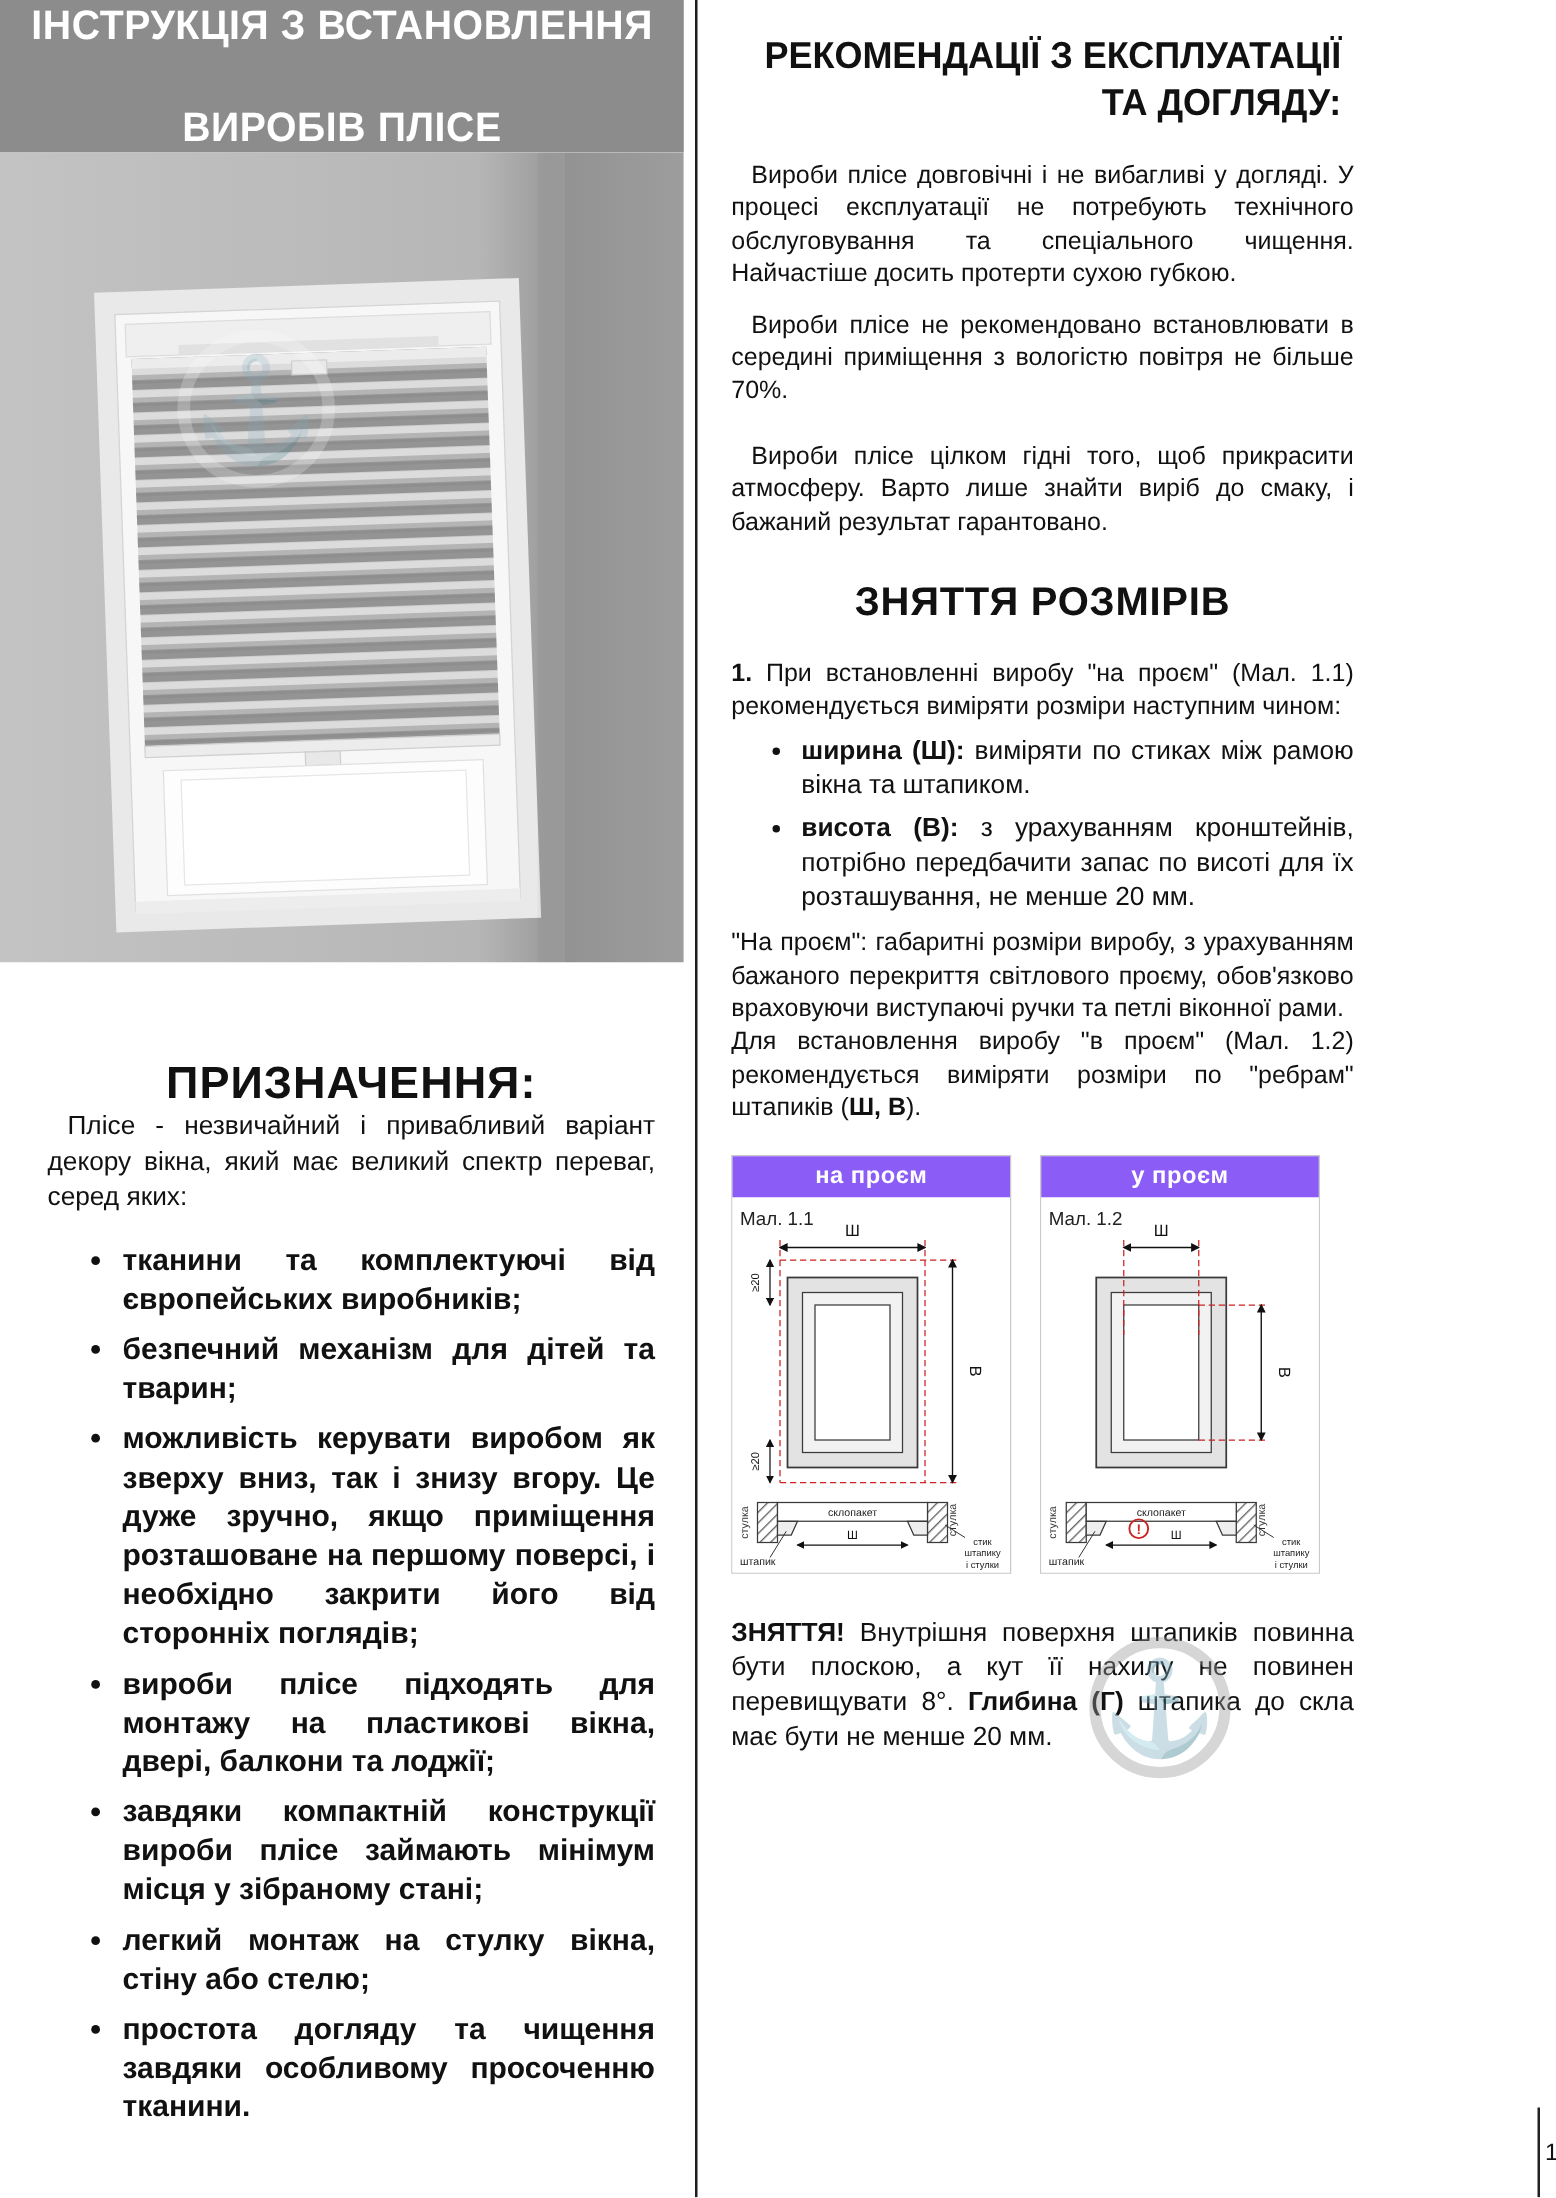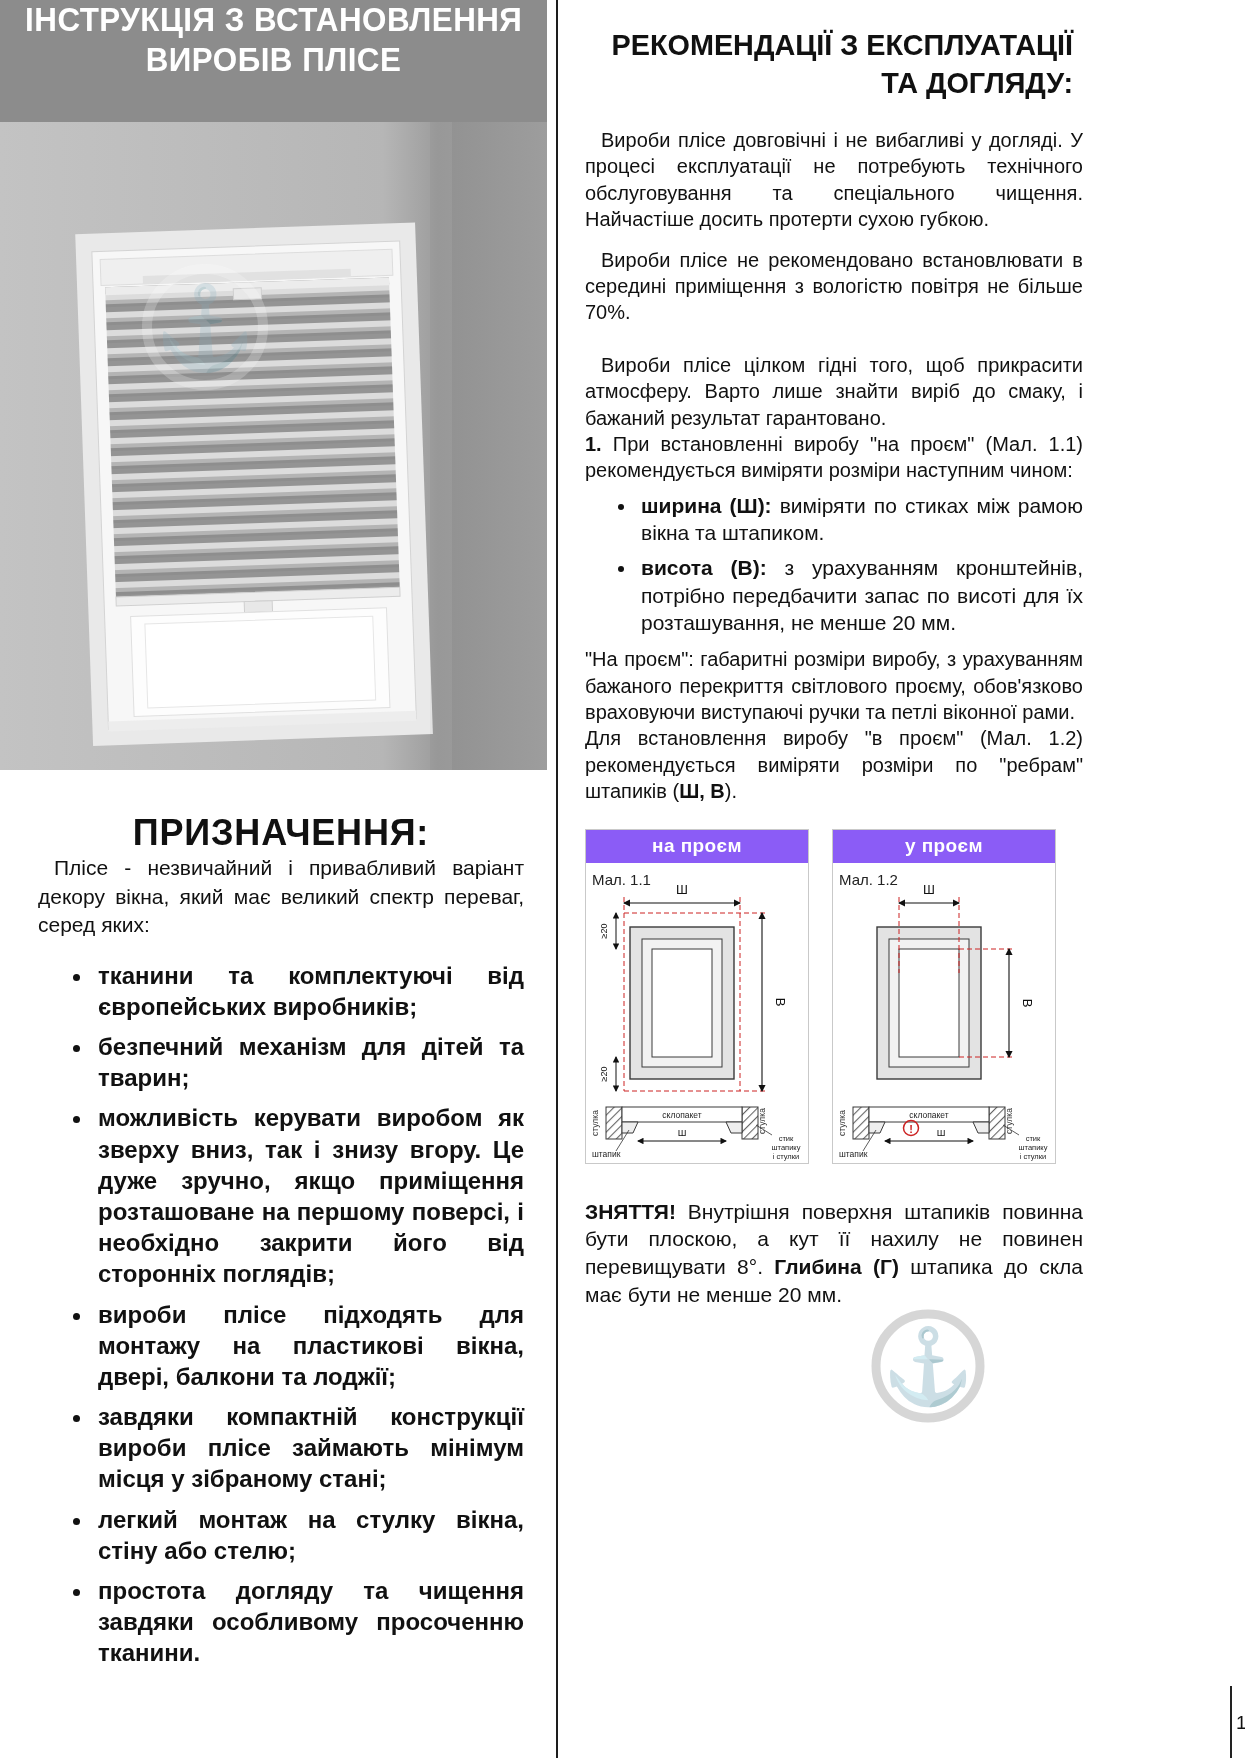--- a/index.html
+++ b/index.html
@@ -5,30 +5,30 @@
   * { margin:0; padding:0; box-sizing:border-box; }
   html,body { background:#ffffff; }
   body { font-family:"Liberation Sans", sans-serif; color:#111; }
 
   .sheet { position:relative; width:1245px; height:1758px; background:#fff; overflow:hidden; }
 
   
   .left-header {
     position:absolute; left:0; top:0; width:547px; height:122px;
     background:#8c8c8c; color:#fff;
-    display:flex; flex-direction:column; align-items:center; justify-content:flex-start;
+    display:flex; flex-direction:column; align-items:center; justify-content:space-between;
   }
   .left-header .t {
     font-size:33px; font-weight:bold; line-height:1.22; white-space:nowrap;
     letter-spacing:.5px; transform:scaleX(.95); transform-origin:center;
   }
   .photo { position:absolute; left:0; top:122px; width:547px; height:648px; }
   .photo svg { display:block; }
 
-  .purpose { position:absolute; left:38px; top:812px; width:486px; }
+  .purpose { position:absolute; left:38px; top:845px; width:486px; }
   .h-big { font-size:36px; font-weight:bold; text-align:center; letter-spacing:.8px; }
   .purpose .intro { font-size:21px; line-height:1.36; text-align:justify; text-indent:16px; }
   .purpose ul { margin-top:20px; padding-left:56px; list-style:disc outside; }
   .purpose li { font-size:24px; line-height:1.3; text-align:justify; margin-bottom:9px; padding-left:4px;font-weight:bold; }
 
   .divider { position:absolute; left:556px; top:0; width:2px; height:1758px; background:#1d1d1d; }
 
   
   .rcol { position:absolute; left:585px; top:26px; width:498px; }
   .rtitle { text-align:right; font-weight:bold; font-size:30px; line-height:1.25; }
@@ -127,20 +127,21 @@
 
     <div class="rtitle">
       <div>РЕКОМЕНДАЦІЇ З ЕКСПЛУАТАЦІЇ</div>
       <div>ТА ДОГЛЯДУ:</div>
     </div>
 
     <p class="body-p ind" style="margin-top:26px">Вироби плісе довговічні і не вибагливі у догляді. У процесі експлуатації не потребують технічного обслуговування та спеціального чищення. Найчастіше досить протерти сухою губкою.</p>
     <p class="body-p ind mt14">Вироби плісе не рекомендовано встановлювати в середині приміщення з вологістю повітря не більше 70%.</p>
     <p class="body-p ind mt26">Вироби плісе цілком гідні того, щоб прикрасити атмосферу. Варто лише знайти виріб до смаку, і бажаний результат гарантовано.</p>
 
+    <div class="h2">ЗНЯТТЯ РОЗМІРІВ</div>
 
     <p class="body-p"><b>1.</b> <span>При встановленні виробу "на проєм" (Мал. 1.1) рекомендується виміряти розміри наступним чином:</span></p>
 
     <ul class="mlist">
       <li><b>ширина (Ш):</b> <span>виміряти по стиках між рамою вікна та штапиком.</span></li>
       <li><b>висота (В):</b> <span>з урахуванням кронштейнів, потрібно передбачити запас по висоті для їх розташування, не менше 20 мм.</span></li>
     </ul>
 
     <p class="body-p">"На проєм": габаритні розміри виробу, з урахуванням бажаного перекриття світлового проєму, обов'язково враховуючи виступаючі ручки та петлі віконної рами.</p>
     <p class="body-p"><span>Для встановлення виробу "в проєм" (Мал. 1.2) рекомендується виміряти розміри по "ребрам" штапиків (</span><b>Ш, В</b><span>).</span></p>

